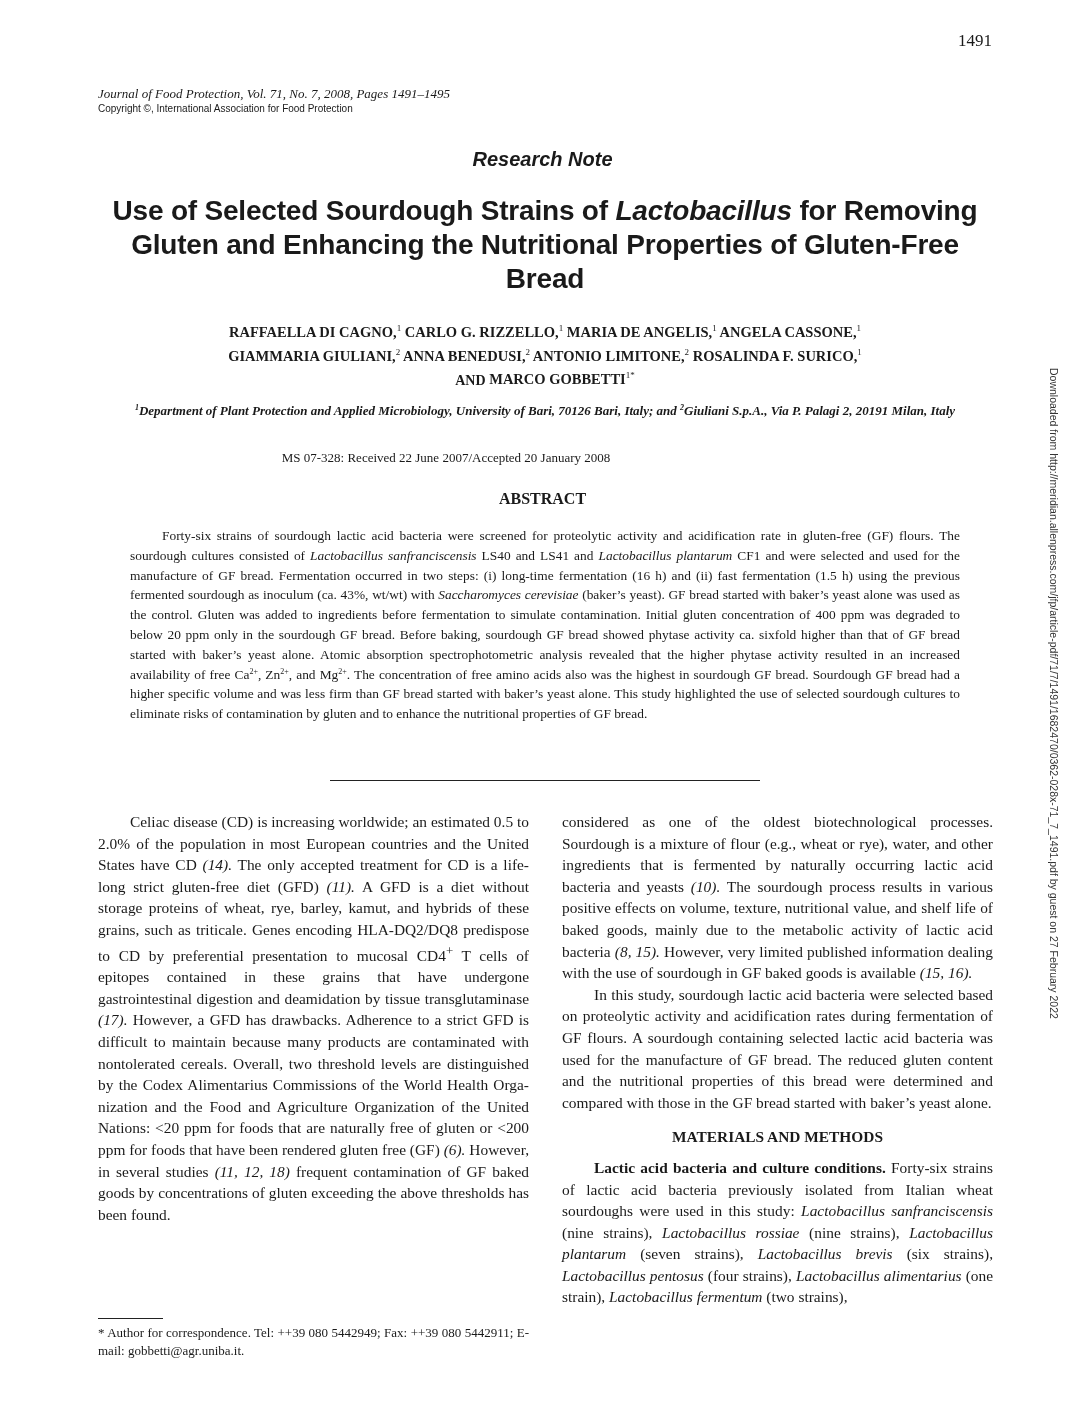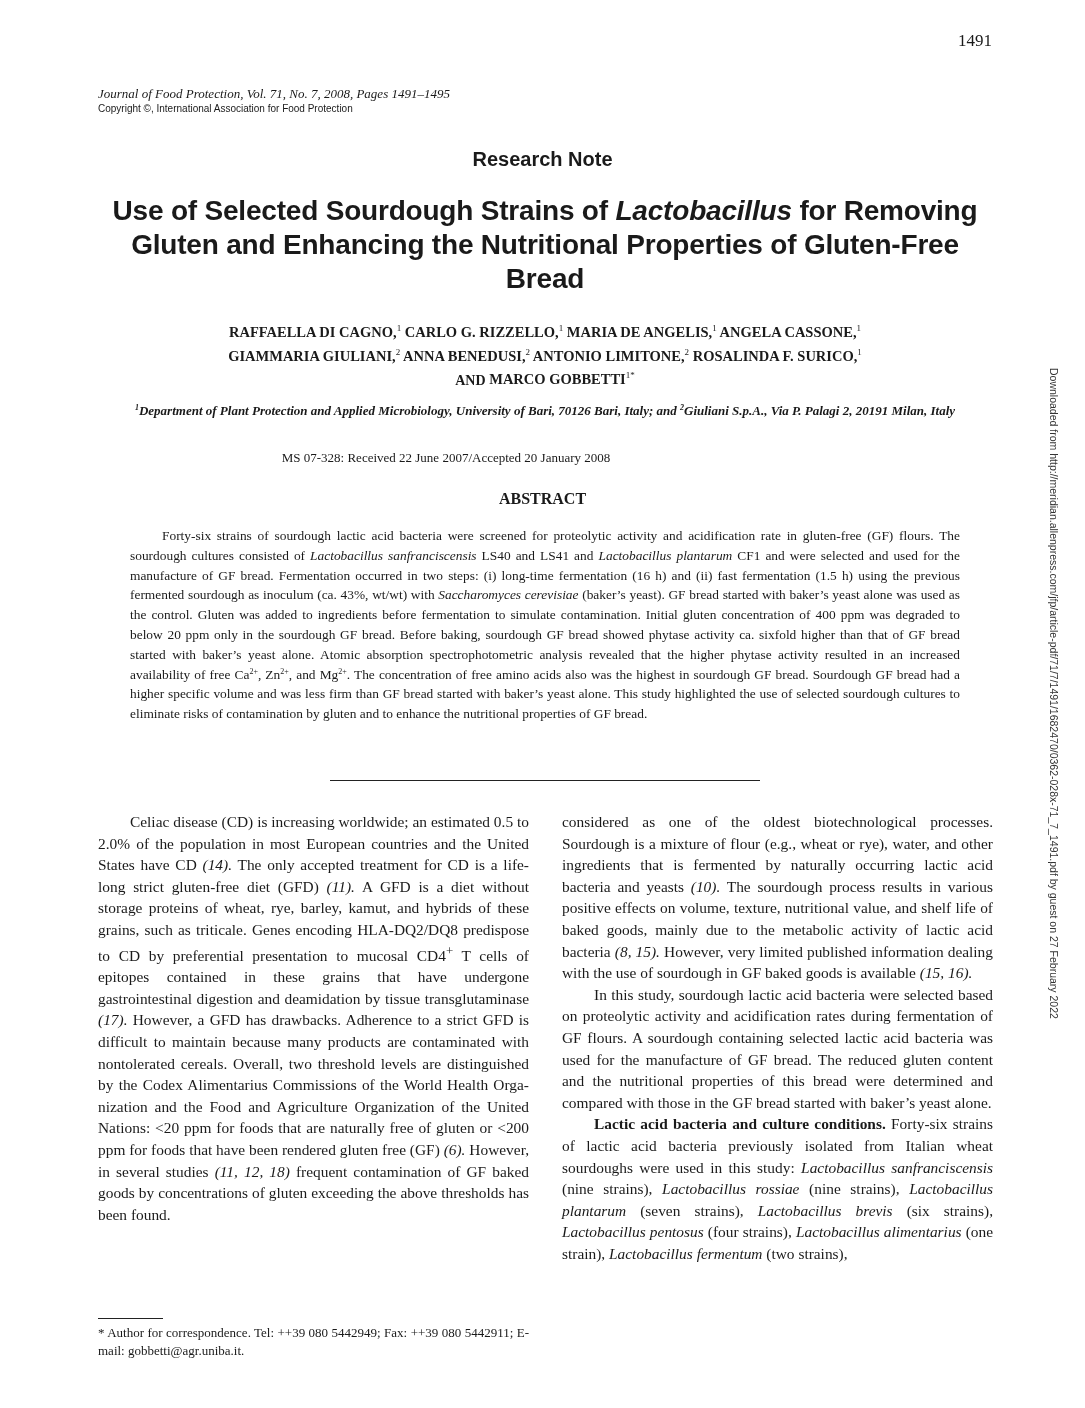--- a/index.html
+++ b/index.html
@@ -6,21 +6,21 @@
   body {
     width: 1085px; height: 1408px; position: relative; overflow: hidden;
     font-family: "Liberation Serif", serif; color: #1a1a1a;
   }
   .abs { position: absolute; }
   .page-number { left: 940px; top: 31px; width: 52px; text-align: right; font-size: 17px; }
   .journal-line { left: 98px; top: 86px; font-size: 13px; font-style: italic; }
   .copyright { left: 98px; top: 103px; font-family: Liberation Sans, sans-serif; font-size: 10px; }
   .section-label {
     left: 0; width: 1085px; top: 148px; text-align: center;
-    font-family: "Liberation Sans", sans-serif; font-weight: bold; font-size: 20px;
+    font-family: "Liberation Sans", sans-serif; font-weight: bold; font-size: 20px; font-style: italic;
   }
   .title {
     left: 100px; width: 890px; top: 194px; text-align: center;
     font-family: "Liberation Sans", sans-serif; font-weight: bold; font-size: 28px; line-height: 34px;
     letter-spacing: -0.2px;
   }
   .title i { font-style: italic; }
   .authors {
     left: 120px; width: 850px; top: 318px; text-align: center;
     font-size: 14.5px; font-weight: bold; line-height: 20px;
@@ -91,19 +91,20 @@
 
 <div class="abs rule"></div>
 
 <div class="abs col col-left">
   <p><span>Celiac disease (CD) is increasing worldwide; an esti­mated 0.5 to 2.0% of the population in most European countries and the United States have CD </span><i>(14).</i><span> The only accepted treatment for CD is a life-long strict gluten-free diet (GFD) </span><i>(11).</i><span> A GFD is a diet without storage proteins of wheat, rye, barley, kamut, and hybrids of these grains, such as triticale. Genes encoding HLA-DQ2/DQ8 predis­pose to CD by preferential presentation to mucosal CD4</span><sup>+</sup><span> T cells of epitopes contained in these grains that have un­dergone gastrointestinal digestion and deamidation by tis­sue transglutaminase </span><i>(17).</i><span> However, a GFD has drawbacks. Adherence to a strict GFD is difficult to maintain because many products are contaminated with nontolerated cereals. Overall, two threshold levels are distinguished by the Co­dex Alimentarius Commissions of the World Health Orga­nization and the Food and Agriculture Organization of the United Nations: &lt;20 ppm for foods that are naturally free of gluten or &lt;200 ppm for foods that have been rendered gluten free (GF) </span><i>(6).</i><span> However, in several studies </span><i>(11, 12, 18)</i><span> frequent contamination of GF baked goods by concen­trations of gluten exceeding the above thresholds has been found.</span></p>
 </div>
 
 <div class="abs col col-right">
   <p class="noindent"><span>considered as one of the oldest biotechnological processes. Sourdough is a mixture of flour (e.g., wheat or rye), water, and other ingredients that is fermented by naturally occur­ring lactic acid bacteria and yeasts </span><i>(10).</i><span> The sourdough process results in various positive effects on volume, tex­ture, nutritional value, and shelf life of baked goods, mainly due to the metabolic activity of lactic acid bacteria </span><i>(8, 15).</i><span> However, very limited published information dealing with the use of sourdough in GF baked goods is available </span><i>(15, 16).</i></p>
   <p>In this study, sourdough lactic acid bacteria were se­lected based on proteolytic activity and acidification rates during fermentation of GF flours. A sourdough containing selected lactic acid bacteria was used for the manufacture of GF bread. The reduced gluten content and the nutritional properties of this bread were determined and compared with those in the GF bread started with baker’s yeast alone.</p>
+  <div class="col-heading">MATERIALS AND METHODS</div>
   <p><b>Lactic acid bacteria and culture conditions.</b><span> Forty-six strains of lactic acid bacteria previously isolated from Italian wheat sourdoughs were used in this study: </span><i>Lactobacillus sanfran­ciscensis</i><span> (nine strains), </span><i>Lactobacillus rossiae</i><span> (nine strains), </span><i>Lac­tobacillus plantarum</i><span> (seven strains), </span><i>Lactobacillus brevis</i><span> (six strains), </span><i>Lactobacillus pentosus</i><span> (four strains), </span><i>Lactobacillus ali­mentarius</i><span> (one strain), </span><i>Lactobacillus fermentum</i><span> (two strains),</span></p>
 </div>
 
 <div class="abs foot-rule"></div>
 <div class="abs footnote">* Author for correspondence. Tel: ++39 080 5442949; Fax: ++39 080 5442911; E-mail: gobbetti@agr.uniba.it.</div>
 
 <div class="abs sidebar-note">Downloaded from http://meridian.allenpress.com/jfp/article-pdf/71/7/1491/1682470/0362-028x-71_7_1491.pdf by guest on 27 February 2022</div>
 
 </body></html>

